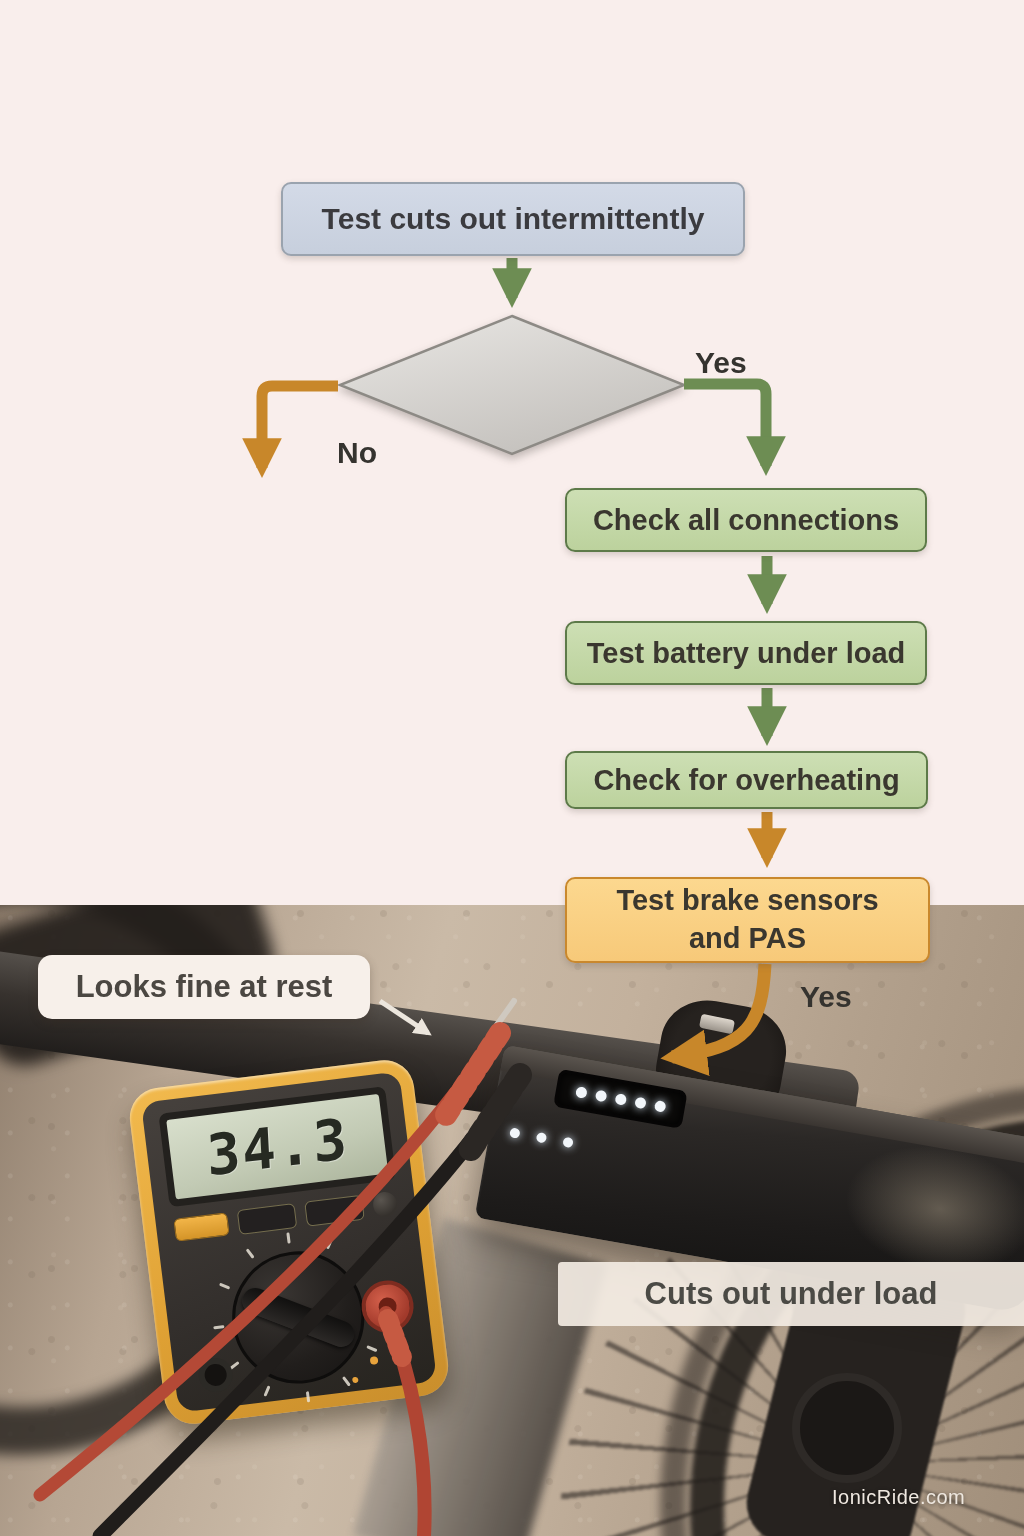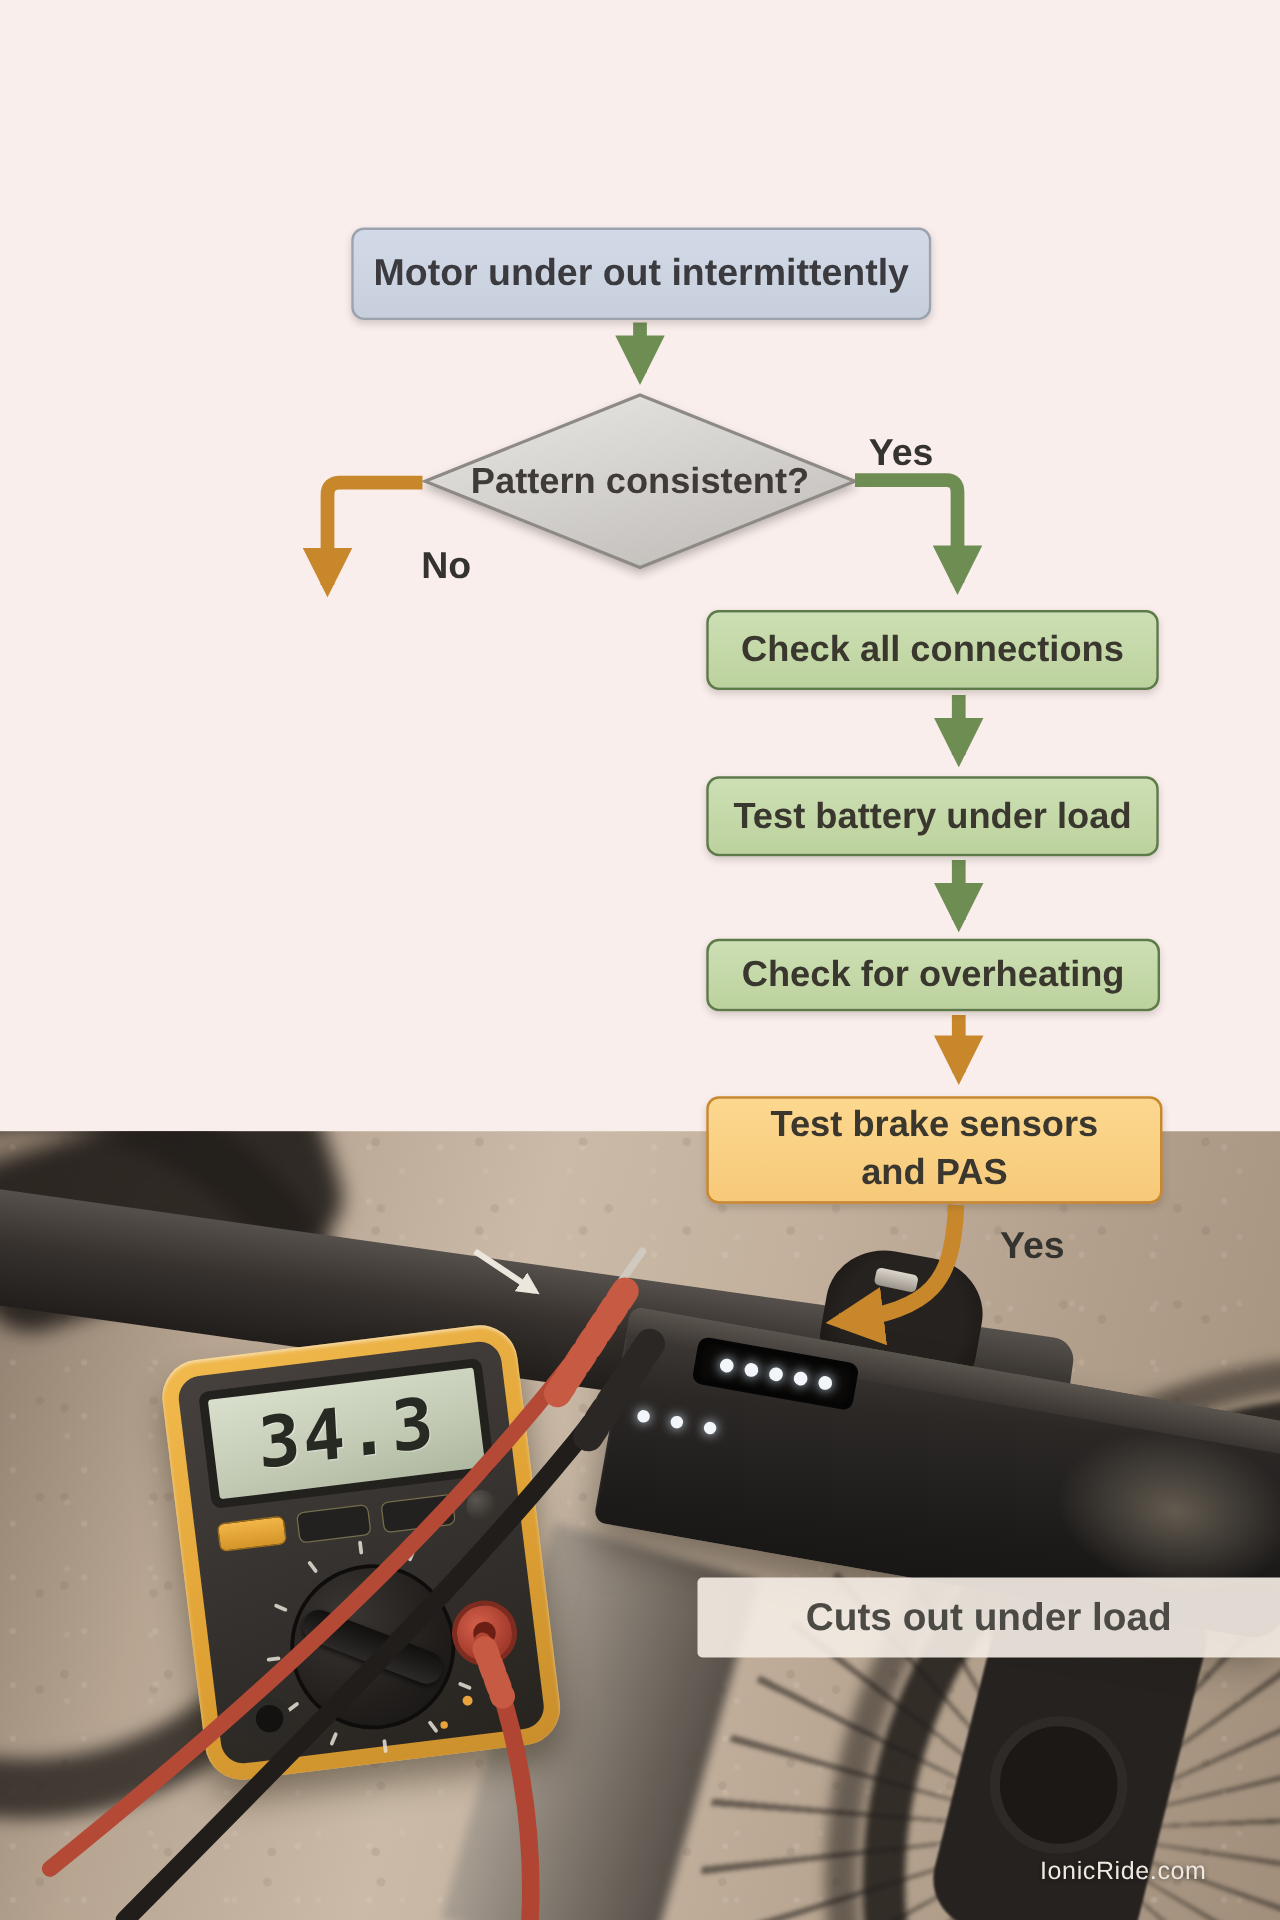--- a/index.html
+++ b/index.html
@@ -235,26 +235,26 @@
     <polygon points="512,316 684,385 512,454 340,385" fill="url(#dg)" stroke="#8d8a85" stroke-width="2.5" style="filter:drop-shadow(0 4px 4px rgba(80,75,70,.35))"></polygon>
     <path d="M512 258 L512 298" stroke="#6d8d53" stroke-width="11" fill="none" marker-end="url(#mG)"></path>
     <path d="M338 386 L272 386 Q262 386 262 396 L262 468" stroke="#c8872a" stroke-width="11" fill="none" marker-end="url(#mO)"></path>
     <path d="M684 384 L757 384 Q766 384 766 394 L766 466" stroke="#6d8d53" stroke-width="11" fill="none" marker-end="url(#mG)"></path>
     <path d="M767 556 L767 604" stroke="#6d8d53" stroke-width="11" fill="none" marker-end="url(#mG)"></path>
     <path d="M767 688 L767 736" stroke="#6d8d53" stroke-width="11" fill="none" marker-end="url(#mG)"></path>
     <path d="M767 812 L767 858" stroke="#c8872a" stroke-width="11" fill="none" marker-end="url(#mO)"></path>
     <path d="M765 964 C762 1025, 748 1048, 672 1057" stroke="#c8872a" stroke-width="13" fill="none" marker-end="url(#mO)"></path>
   </svg>
 
-  <div class="node node-start">Motor under out intermittently</div>
-  <div class="decision-label">Pattern consistent?</div>
+  <div class="node node-start">Test cuts out intermittently</div>
   <span class="branch-label lbl-yes-top">Yes</span>
   <span class="branch-label lbl-no">No</span>
   <div class="node node-green node-s2">Test battery under load</div>
   <div class="node node-green node-s1">Check all connections</div>
   <div class="node node-yellow node-s4">Test brake sensors and PAS</div>
   <div class="node node-green node-s3">Check for overheating</div>
   <span class="branch-label lbl-yes-bot">Yes</span>
 
+  <div class="lbl-rest">Looks fine at rest</div>
   <div class="band-load">Cuts out under load</div>
   <div class="watermark">IonicRide.com</div>
 
 </div>
 
 </body></html>

